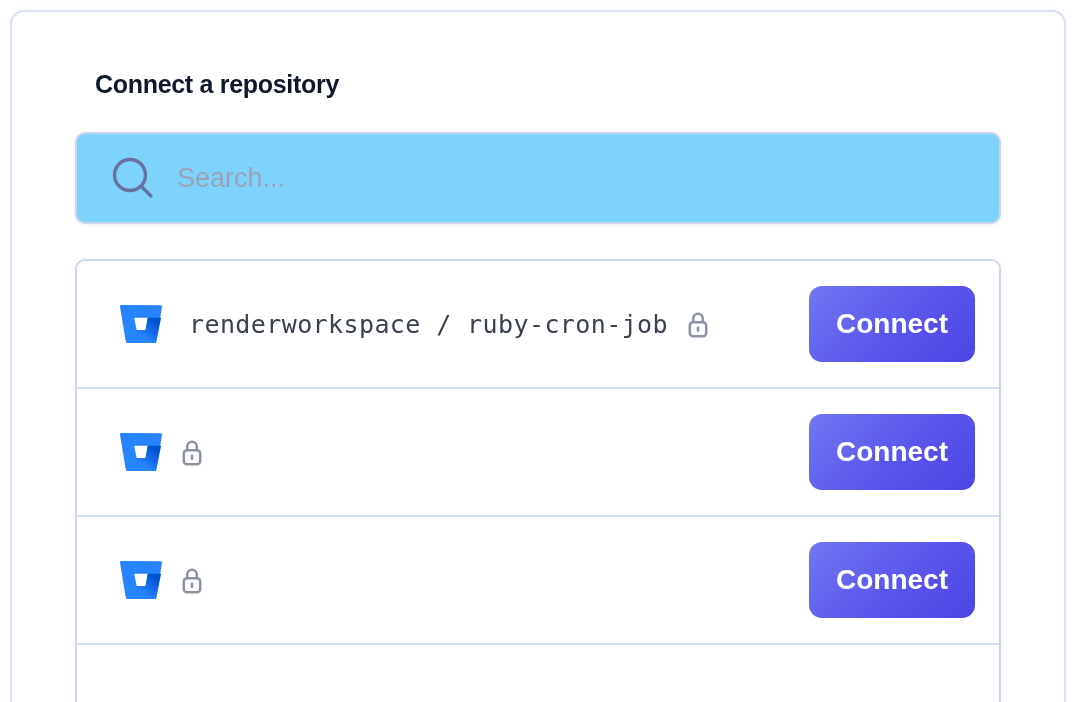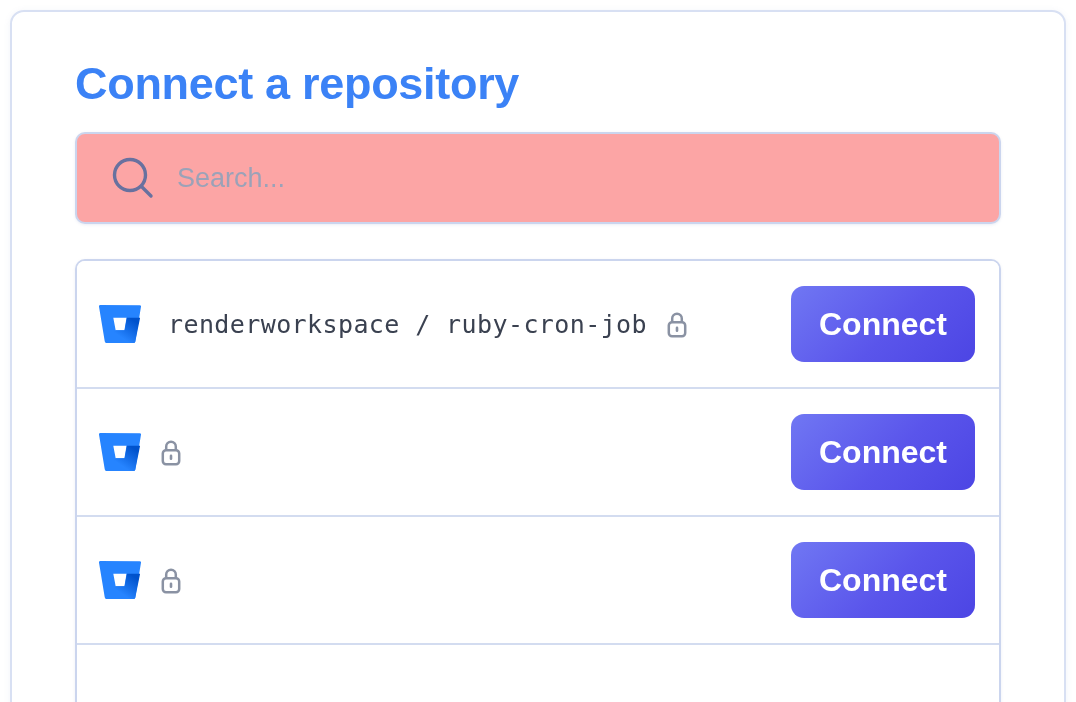--- a/index.html
+++ b/index.html
@@ -13,32 +13,33 @@
     position:absolute;
     left:10px; top:10px;
     width:1056px; height:780px;
     background:#ffffff;
     border:2px solid #D8E0F3;
     border-radius:14px;
     box-shadow:0 1px 6px rgba(120,140,190,0.10);
     padding:52px 63px 0 63px;
   }
   .page-title {
-    font-size:45px;
+    font-size:25px;
     font-weight:700;
-    color:#3b82f6;
+    color:#0f172a;
     letter-spacing:-0.3px;
     line-height:40px;
+    margin-left:20px;
   }
   .search-box {
     margin-top:28px;
     height:92px;
     border:2px solid #CBD5EE;
     border-radius:10px;
-    background:#fca5a5;
+    background:#7dd3fc;
     box-shadow:0 1px 3px rgba(110,130,185,0.14);
     display:flex;
     align-items:center;
     padding:0 24px 0 33px;
   }
   .search-box .icon-wrap {
     width:46px; height:46px;
     flex:0 0 auto;
     display:flex; align-items:center; justify-content:center;
   }
@@ -60,21 +61,21 @@
     background:#ffffff;
     box-shadow:0 1px 3px rgba(110,130,185,0.14);
     height:600px;
     overflow:hidden;
   }
   .repo-row {
     height:128px;
     border-bottom:2px solid #D3DCF0;
     display:flex;
     align-items:center;
-    padding:0 24px 0 22px;
+    padding:0 24px 0 43px;
     background:#ffffff;
   }
   .bb-icon-wrap {
     width:42px; height:40px;
     flex:0 0 auto;
     display:flex; align-items:center; justify-content:center;
   }
   .repo-name {
     margin-left:27px;
     font-family:"DejaVu Sans Mono", monospace;
@@ -82,28 +83,28 @@
     color:#3A4150;
     letter-spacing:0.4px;
     white-space:nowrap;
   }
   .lock-wrap {
     margin-left:18px;
     display:flex; align-items:center;
   }
   .connect-btn {
     margin-left:auto;
-    width:184px;
+    width:166px;
     height:76px;
     border:none;
     border-radius:13px;
     background:linear-gradient(135deg, #7077F3 0%, #5A55EB 55%, #4C45E4 100%);
     color:#ffffff;
     font-family:"Liberation Sans", sans-serif;
-    font-size:32px;
+    font-size:28px;
     font-weight:700;
     cursor:pointer;
   }
   .svg-defs { position:absolute; width:0; height:0; overflow:hidden; }
 </style>
 </head>
 <body>
 
 <svg class="svg-defs" aria-hidden="true">
   <defs>

